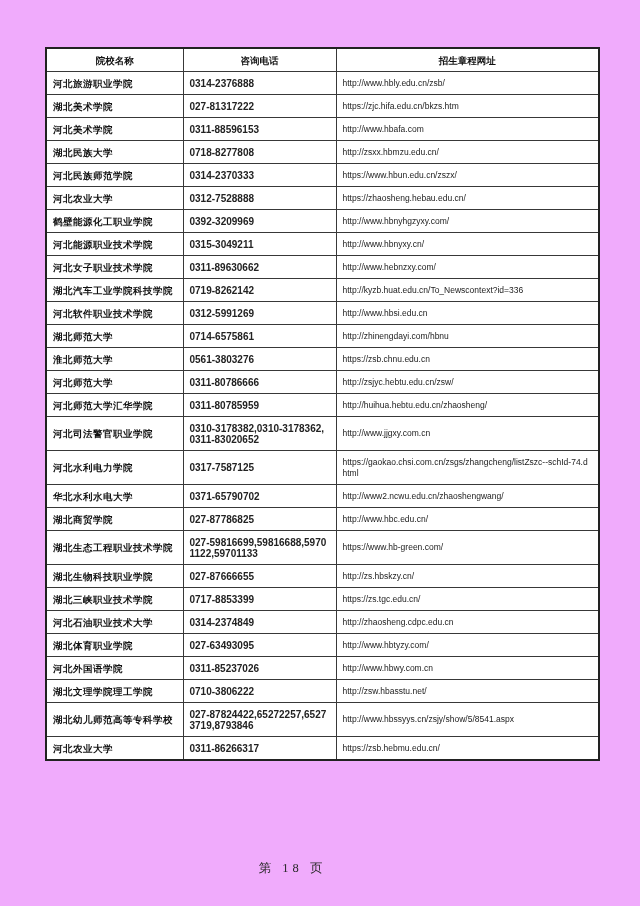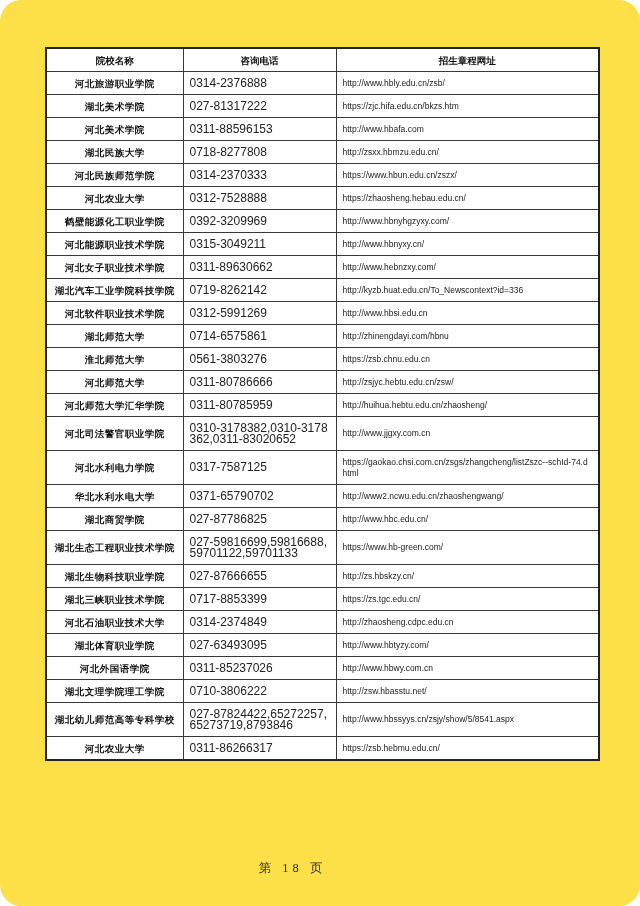--- a/index.html
+++ b/index.html
@@ -4,25 +4,24 @@
 <style>
   html, body {
     margin: 0;
     padding: 0;
     background: #ffffff;
   }
   .page {
     position: relative;
     width: 640px;
     height: 906px;
-    background: #fde047;
+    background: #f0abfc;
     font-family: "Liberation Sans", sans-serif;
     color: #1f1f1f;
     overflow: hidden;
-    border-radius: 21px;
   }
   table.colleges {
     position: absolute;
     left: 45px;
     top: 47px;
     width: 553px;
     border-collapse: collapse;
     table-layout: fixed;
     border: 2px solid #222222;
   }
@@ -44,27 +43,27 @@
     vertical-align: middle;
     padding: 5.5px 6px;
     line-height: 11px;
     background: #ffffff;
   }
   td.name-cell {
     font-size: 9.5px;
     font-weight: bold;
     color: #111111;
     letter-spacing: 0.5px;
-    text-align: center;
   }
   td.phone-cell {
-    font-size: 12px;
+    font-size: 10px;
     color: #222222;
     word-break: break-all;
     overflow-wrap: anywhere;
+    font-weight: bold;
   }
   td.url-cell {
     font-size: 8.5px;
     color: #222222;
     word-break: break-all;
     overflow-wrap: anywhere;
     margin-top: 36px;
   }
   .page-footer {
     position: absolute;

